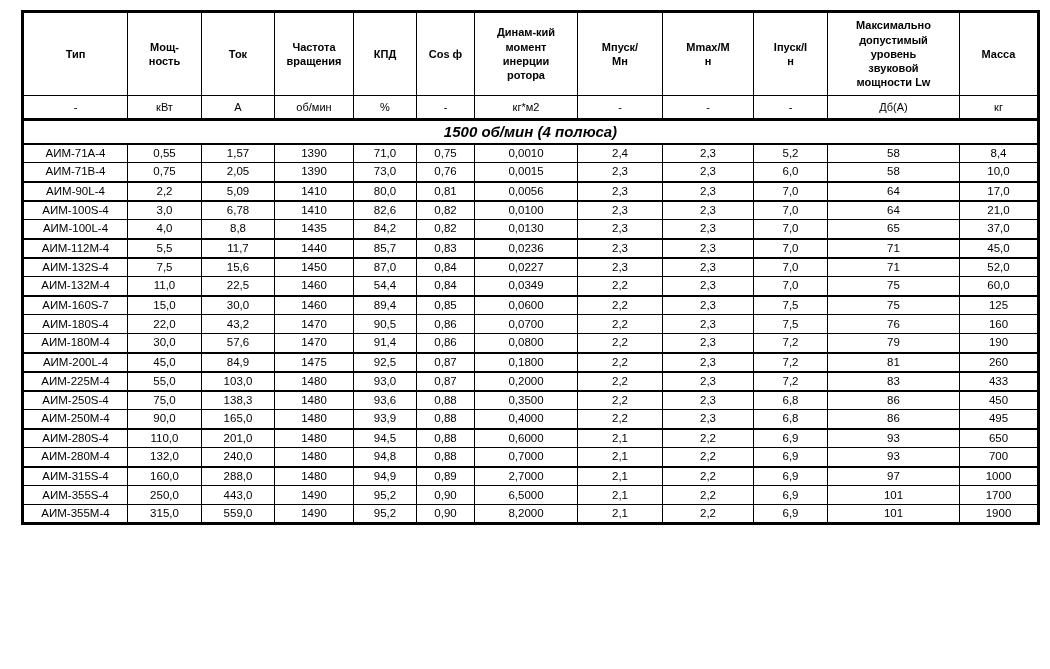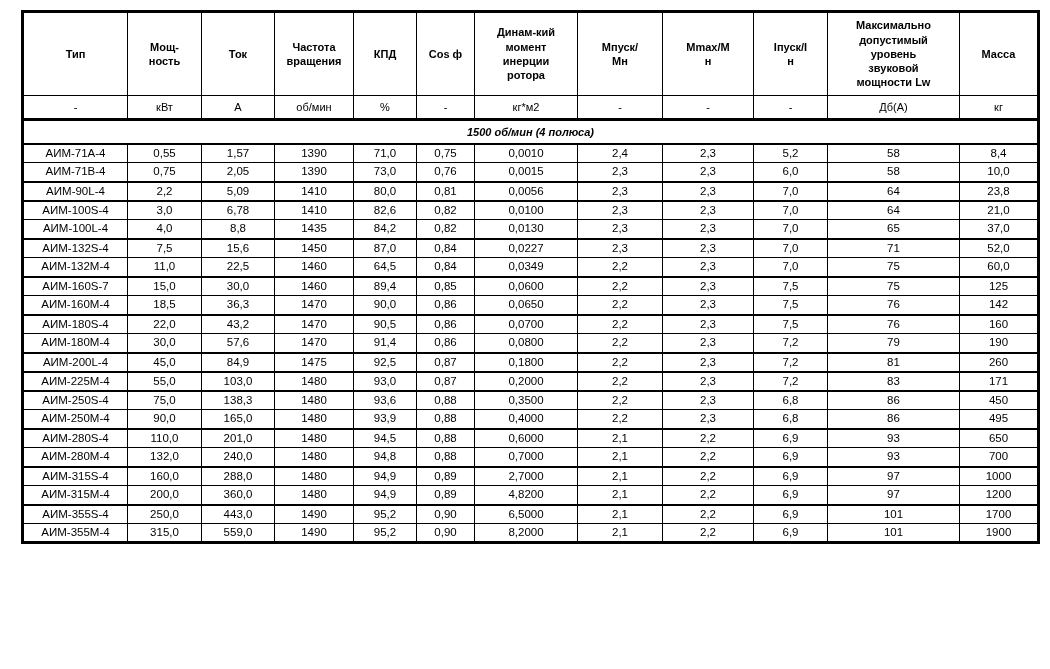--- a/index.html
+++ b/index.html
@@ -31,21 +31,21 @@
     line-height: 1.3;
     white-space: pre-line;
   }
   tr.units-row td {
     height: 24px;
     font-size: 11px;
     border-bottom: 3px solid #000;
   }
   tr.section-row td {
     height: 24px;
-    font-size: 11px;
+    font-size: 15px;
     font-weight: 700;
     font-style: italic;
     border-bottom: 2px solid #000;
   }
   tbody.data-body td {
     height: 19px;
     font-size: 11.5px;
     line-height: 1.1;
   }
   tbody.data-body tr.group-end td {
@@ -150,21 +150,21 @@
           <td>2,2</td>
           <td>5,09</td>
           <td>1410</td>
           <td>80,0</td>
           <td>0,81</td>
           <td>0,0056</td>
           <td>2,3</td>
           <td>2,3</td>
           <td>7,0</td>
           <td>64</td>
-          <td>23,8</td>
+          <td>17,0</td>
         </tr>
         <tr>
           <td>АИМ-100S-4</td>
           <td>3,0</td>
           <td>6,78</td>
           <td>1410</td>
           <td>82,6</td>
           <td>0,82</td>
           <td>0,0100</td>
           <td>2,3</td>
@@ -180,40 +180,54 @@
           <td>1435</td>
           <td>84,2</td>
           <td>0,82</td>
           <td>0,0130</td>
           <td>2,3</td>
           <td>2,3</td>
           <td>7,0</td>
           <td>65</td>
           <td>37,0</td>
         </tr>
+        <tr class="group-end">
+          <td>АИМ-112М-4</td>
+          <td>5,5</td>
+          <td>11,7</td>
+          <td>1440</td>
+          <td>85,7</td>
+          <td>0,83</td>
+          <td>0,0236</td>
+          <td>2,3</td>
+          <td>2,3</td>
+          <td>7,0</td>
+          <td>71</td>
+          <td>45,0</td>
+        </tr>
         <tr>
           <td>АИМ-132S-4</td>
           <td>7,5</td>
           <td>15,6</td>
           <td>1450</td>
           <td>87,0</td>
           <td>0,84</td>
           <td>0,0227</td>
           <td>2,3</td>
           <td>2,3</td>
           <td>7,0</td>
           <td>71</td>
           <td>52,0</td>
         </tr>
         <tr class="group-end">
           <td>АИМ-132М-4</td>
           <td>11,0</td>
           <td>22,5</td>
           <td>1460</td>
-          <td>64,5</td>
+          <td>54,4</td>
           <td>0,84</td>
           <td>0,0349</td>
           <td>2,2</td>
           <td>2,3</td>
           <td>7,0</td>
           <td>75</td>
           <td>60,0</td>
         </tr>
         <tr>
           <td>АИМ-160S-7</td>
@@ -222,34 +236,20 @@
           <td>1460</td>
           <td>89,4</td>
           <td>0,85</td>
           <td>0,0600</td>
           <td>2,2</td>
           <td>2,3</td>
           <td>7,5</td>
           <td>75</td>
           <td>125</td>
         </tr>
-        <tr class="group-end">
-          <td>АИМ-160М-4</td>
-          <td>18,5</td>
-          <td>36,3</td>
-          <td>1470</td>
-          <td>90,0</td>
-          <td>0,86</td>
-          <td>0,0650</td>
-          <td>2,2</td>
-          <td>2,3</td>
-          <td>7,5</td>
-          <td>76</td>
-          <td>142</td>
-        </tr>
         <tr>
           <td>АИМ-180S-4</td>
           <td>22,0</td>
           <td>43,2</td>
           <td>1470</td>
           <td>90,5</td>
           <td>0,86</td>
           <td>0,0700</td>
           <td>2,2</td>
           <td>2,3</td>
@@ -290,21 +290,21 @@
           <td>55,0</td>
           <td>103,0</td>
           <td>1480</td>
           <td>93,0</td>
           <td>0,87</td>
           <td>0,2000</td>
           <td>2,2</td>
           <td>2,3</td>
           <td>7,2</td>
           <td>83</td>
-          <td>171</td>
+          <td>433</td>
         </tr>
         <tr>
           <td>АИМ-250S-4</td>
           <td>75,0</td>
           <td>138,3</td>
           <td>1480</td>
           <td>93,6</td>
           <td>0,88</td>
           <td>0,3500</td>
           <td>2,2</td>
@@ -361,34 +361,20 @@
           <td>288,0</td>
           <td>1480</td>
           <td>94,9</td>
           <td>0,89</td>
           <td>2,7000</td>
           <td>2,1</td>
           <td>2,2</td>
           <td>6,9</td>
           <td>97</td>
           <td>1000</td>
-        </tr>
-        <tr class="group-end">
-          <td>АИМ-315М-4</td>
-          <td>200,0</td>
-          <td>360,0</td>
-          <td>1480</td>
-          <td>94,9</td>
-          <td>0,89</td>
-          <td>4,8200</td>
-          <td>2,1</td>
-          <td>2,2</td>
-          <td>6,9</td>
-          <td>97</td>
-          <td>1200</td>
         </tr>
         <tr>
           <td>АИМ-355S-4</td>
           <td>250,0</td>
           <td>443,0</td>
           <td>1490</td>
           <td>95,2</td>
           <td>0,90</td>
           <td>6,5000</td>
           <td>2,1</td>

